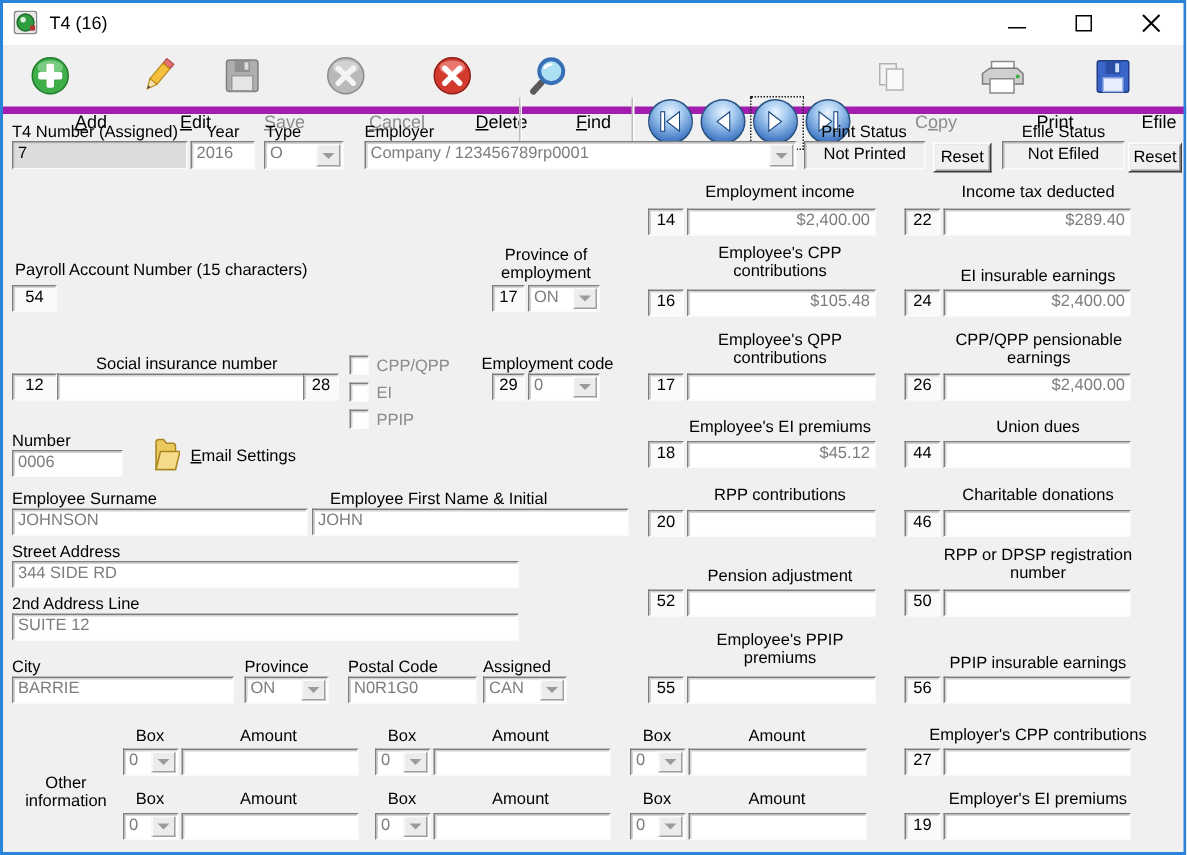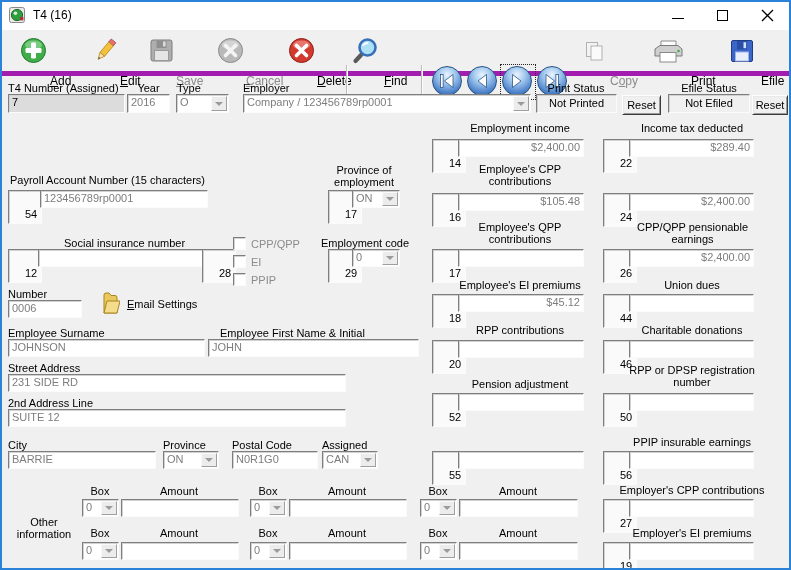--- a/index.html
+++ b/index.html
@@ -28,21 +28,21 @@
   .lblc{text-align:center;}
   .wrap{white-space:normal;line-height:12px;}
   .dis{color:#8b8b8b;}
 
   
   .fld{position:absolute;background:#fff;border:1px solid;border-color:#7e7e7e #fbfbfb #fbfbfb #7e7e7e;
     box-shadow:inset 1px 1px 0 #d2d2d2;box-sizing:border-box;height:18px;font-size:11px;line-height:15px;
     padding:0 3px;color:#7d7d7d;white-space:nowrap;overflow:hidden;}
   .black{color:#000;}
   .grayed-bg{background:#dcdcdc;}
-  .boxcell{text-align:center;color:#000;padding:16px;background:#fafafa;}
+  .boxcell{text-align:center;color:#000;padding:0;background:#fafafa;}
   .amount{text-align:right;}
   .status{position:absolute;background:#f0f0f0;border:1px solid;border-color:#7e7e7e #fbfbfb #fbfbfb #7e7e7e;
     box-shadow:inset 1px 1px 0 #d2d2d2;box-sizing:border-box;text-align:center;color:#000;font-size:11px;line-height:17px;}
   .btn{position:absolute;background:#f0f0f0;border:1px solid;border-color:#fdfdfd #3c3c3c #3c3c3c #fdfdfd;
     box-shadow:inset 1px 1px 0 #e9e9e9, inset -1px -1px 0 #9a9a9a;box-sizing:border-box;
     font-size:11px;color:#000;text-align:center;line-height:18px;height:20px;}
   .cbtn{position:absolute;top:1px;right:1px;bottom:1px;width:16px;background:#ececec;
     border:1px solid;border-color:#fafafa #9f9f9f #9f9f9f #fafafa;box-sizing:border-box;
     display:flex;align-items:center;justify-content:center;}
   .tri{width:0;height:0;border-left:4px solid transparent;border-right:4px solid transparent;border-top:4px solid #9b9b9b;}
@@ -209,21 +209,20 @@
   <span class="lbl lblc" style="left:516px;top:82px;width:120px">Print Status</span>
   <div class="status" style="left:536px;top:94px;width:81px;height:19px">Not Printed</div>
   <div class="btn" style="left:622px;top:95px;width:39px">Reset</div>
 
   <span class="lbl lblc" style="left:649px;top:82px;width:120px">Efile Status</span>
   <div class="status" style="left:668px;top:94px;width:82px;height:19px">Not Efiled</div>
   <div class="btn" style="left:752px;top:95px;width:36px">Reset</div>
 
   <span class="lbl" style="left:10px;top:174px">Payroll Account Number (15 characters)</span>
   <div class="fld boxcell" style="left:8px;top:190px;width:30px">54</div>
-  <div class="fld" style="left:40px;top:190px;width:168px">123456789rp0001</div>
 
   <span class="lbl lblc wrap" style="left:325px;top:164px;width:78px">Province of employment</span>
   <div class="fld boxcell" style="left:328px;top:190px;width:22px">17</div>
   <div class="fld" style="left:352px;top:190px;width:48px">
     <span>ON</span>
     <span class="cbtn">
         <span class="tri"></span>
       </span>
   </div>
 
@@ -255,21 +254,21 @@
     <path d="M4 23 L7 11 L20 11 L17 23 Z" fill="#f5dc8a" stroke="#a8851f"></path>
   </svg>
   <span class="lbl" style="left:127px;top:298px"><u>E</u>mail Settings</span>
 
   <span class="lbl" style="left:8px;top:327px">Employee Surname</span>
   <div class="fld" style="left:8px;top:339px;width:197px">JOHNSON</div>
   <span class="lbl" style="left:220px;top:327px">Employee First Name &amp; Initial</span>
   <div class="fld" style="left:208px;top:339px;width:211px">JOHN</div>
 
   <span class="lbl" style="left:8px;top:362px">Street Address</span>
-  <div class="fld" style="left:8px;top:374px;width:338px">231 SIDE RD</div>
+  <div class="fld" style="left:8px;top:374px;width:338px">344 SIDE RD</div>
 
   <span class="lbl" style="left:8px;top:397px">2nd Address Line</span>
   <div class="fld" style="left:8px;top:409px;width:338px">SUITE 12</div>
 
   <span class="lbl" style="left:8px;top:439px">City</span>
   <div class="fld" style="left:8px;top:451px;width:148px">BARRIE</div>
   <span class="lbl" style="left:163px;top:439px">Province</span>
   <div class="fld" style="left:163px;top:451px;width:56px">
     <span>ON</span>
     <span class="cbtn">
@@ -363,27 +362,29 @@
   <div class="fld amount" style="left:458px;top:294px;width:126px">$45.12</div>
 
   <span class="lbl lblc" style="left:440px;top:324px;width:160px">RPP contributions</span>
   <div class="fld boxcell" style="left:432px;top:340px;width:24px">20</div>
   <div class="fld amount" style="left:458px;top:340px;width:126px"></div>
 
   <span class="lbl lblc" style="left:440px;top:378px;width:160px">Pension adjustment</span>
   <div class="fld boxcell" style="left:432px;top:393px;width:24px">52</div>
   <div class="fld amount" style="left:458px;top:393px;width:126px"></div>
 
+  <span class="lbl lblc wrap" style="left:460px;top:421px;width:120px">Employee's PPIP premiums</span>
   <div class="fld boxcell" style="left:432px;top:451px;width:24px">55</div>
   <div class="fld amount" style="left:458px;top:451px;width:126px"></div>
 
   <span class="lbl lblc" style="left:612px;top:122px;width:160px">Income tax deducted</span>
   <div class="fld boxcell" style="left:603px;top:139px;width:24px">22</div>
   <div class="fld amount" style="left:629px;top:139px;width:125px">$289.40</div>
 
+  <span class="lbl lblc" style="left:612px;top:178px;width:160px">EI insurable earnings</span>
   <div class="fld boxcell" style="left:603px;top:193px;width:24px">24</div>
   <div class="fld amount" style="left:629px;top:193px;width:125px">$2,400.00</div>
 
   <span class="lbl lblc wrap" style="left:625px;top:221px;width:135px">CPP/QPP pensionable earnings</span>
   <div class="fld boxcell" style="left:603px;top:249px;width:24px">26</div>
   <div class="fld amount" style="left:629px;top:249px;width:125px">$2,400.00</div>
 
   <span class="lbl lblc" style="left:612px;top:279px;width:160px">Union dues</span>
   <div class="fld boxcell" style="left:603px;top:294px;width:24px">44</div>
   <div class="fld amount" style="left:629px;top:294px;width:125px"></div>

